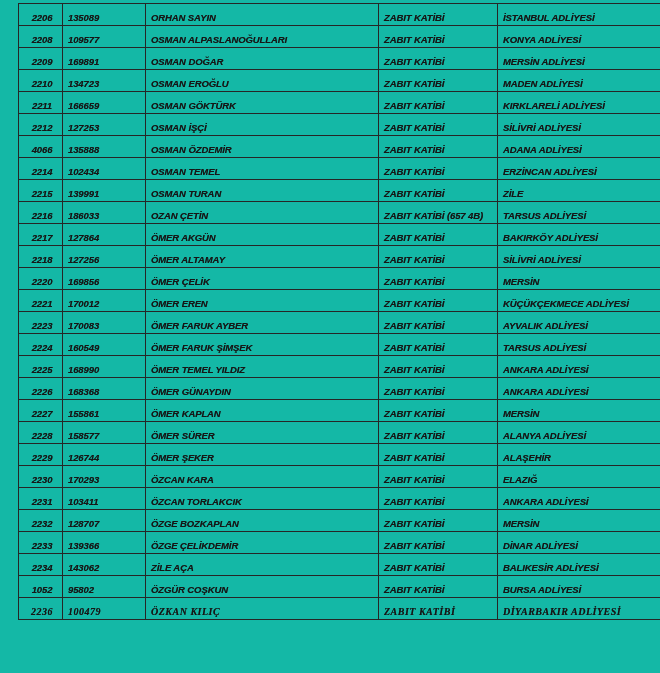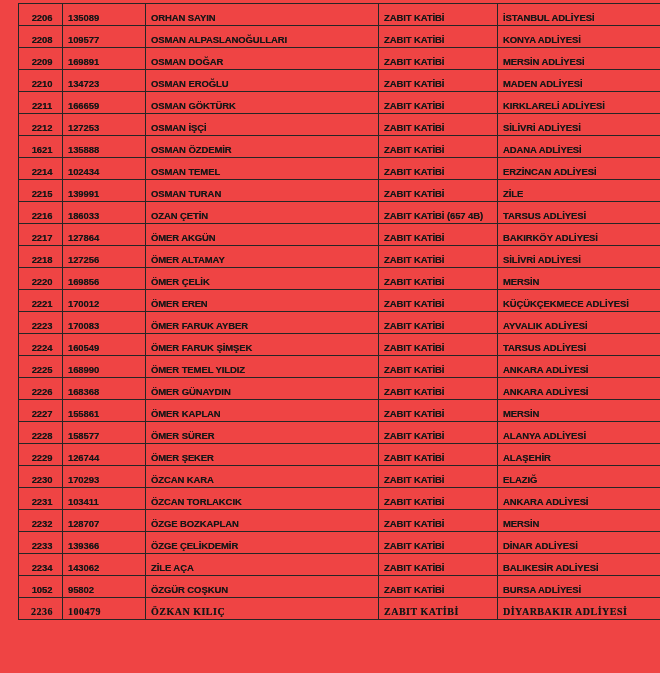--- a/index.html
+++ b/index.html
@@ -7,21 +7,22 @@
     width: 660px;
     height: 673px;
     background: #ffffff;
     position: relative;
     overflow: hidden;
     font-family: "Liberation Sans", sans-serif;
   }
   .scan-page {
     position: absolute;
     inset: 0;
-    background: #ef4444;
+    background: #14b8a6;
+    font-style: italic;
   }
   table.scan-table {
     position: absolute;
     left: 18px;
     top: 3px;
     width: 642px;
     border-collapse: collapse;
     table-layout: fixed;
   }
   table.scan-table td {
@@ -97,21 +98,21 @@
           <td class="c-loc">KIRKLARELİ ADLİYESİ</td>
         </tr>
         <tr>
           <td class="c-no">2212</td>
           <td class="c-reg">127253</td>
           <td class="c-name">OSMAN İŞÇİ</td>
           <td class="c-title">ZABIT KATİBİ</td>
           <td class="c-loc">SİLİVRİ ADLİYESİ</td>
         </tr>
         <tr>
-          <td class="c-no">1621</td>
+          <td class="c-no">4066</td>
           <td class="c-reg">135888</td>
           <td class="c-name">OSMAN ÖZDEMİR</td>
           <td class="c-title">ZABIT KATİBİ</td>
           <td class="c-loc">ADANA ADLİYESİ</td>
         </tr>
         <tr>
           <td class="c-no">2214</td>
           <td class="c-reg">102434</td>
           <td class="c-name">OSMAN TEMEL</td>
           <td class="c-title">ZABIT KATİBİ</td>

